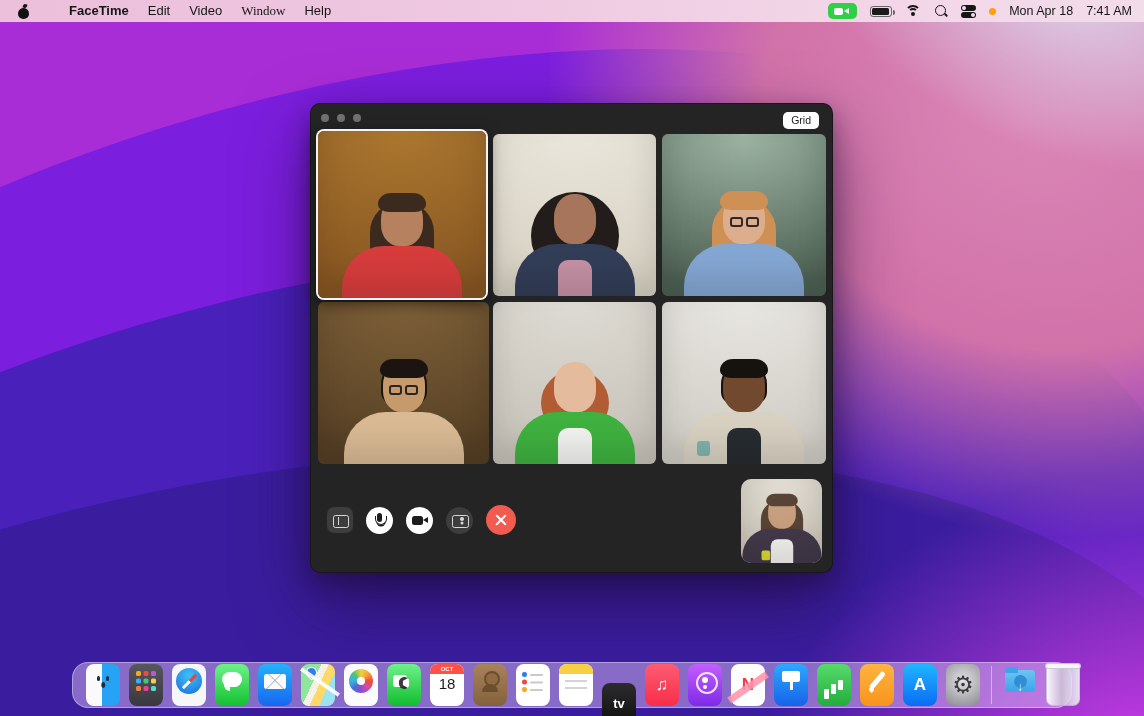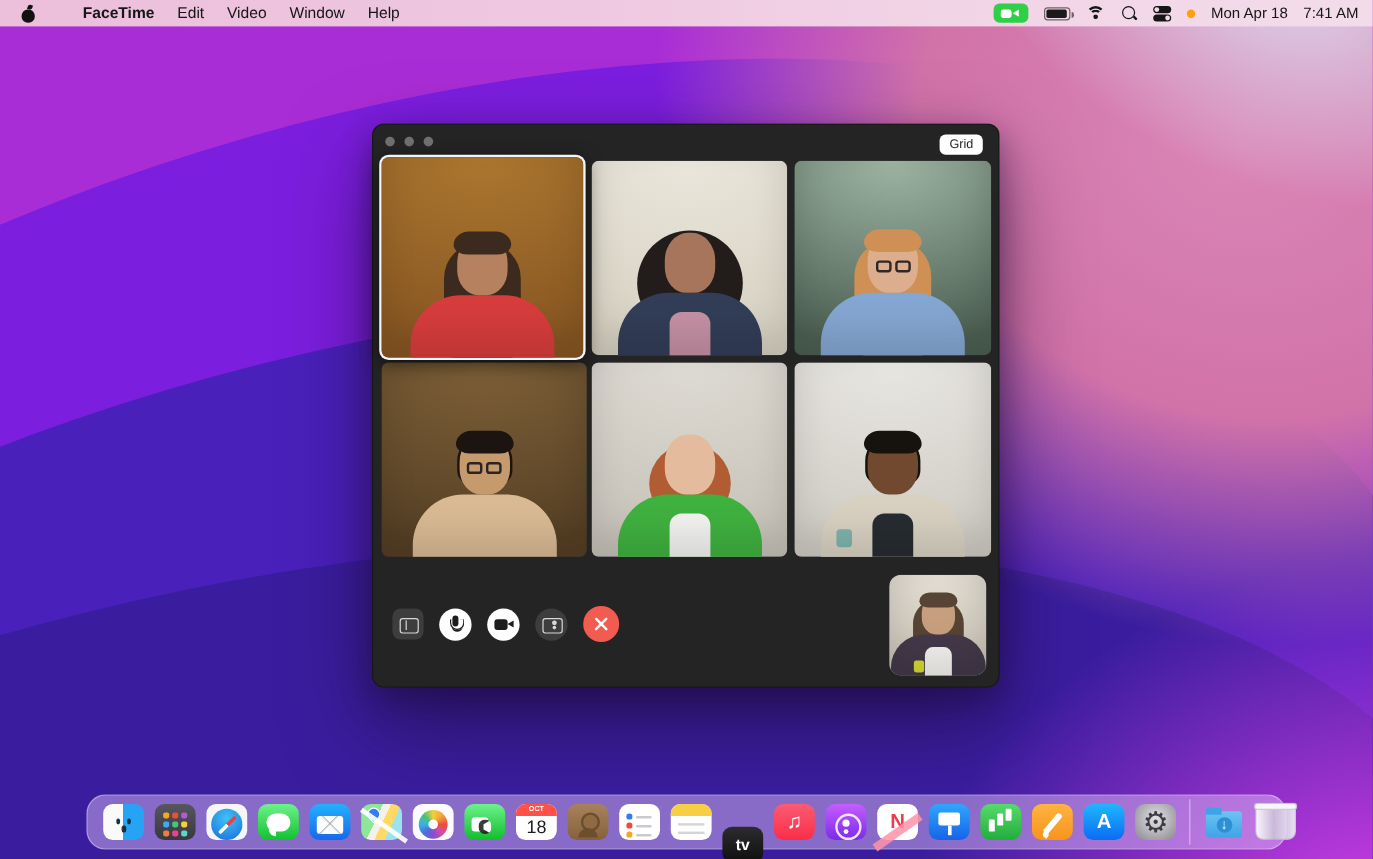--- a/index.html
+++ b/index.html
@@ -125,21 +125,21 @@
 
   
   .selfview { position:absolute; left:430px; top:375px; width:81px; height:84px; border-radius:10px; overflow:hidden; z-index:4; }
   .selfview .person { transform:translateX(-50%) scale(.66); transform-origin:bottom center; }
   .selfview .cup { left:44px; bottom:4px; }
 
   
   .dock { position:absolute; left:72px; top:662px; width:1000px; height:46px; z-index:40;
     background:rgba(233,205,250,.45); border:1px solid rgba(255,255,255,.35); border-radius:16px;
     display:flex; align-items:center; gap:9px; padding:0 13px; }
-  .dock-item { position:relative; width:34px; height:30px; border-radius:8px; flex:0 0 auto;padding-left:20px; }
+  .dock-item { position:relative; width:34px; height:42px; border-radius:8px; flex:0 0 auto;padding-left:20px; }
   .dock-item.running::after { content:''; position:absolute; bottom:-5px; left:50%; transform:translateX(-50%);
     width:3.5px; height:3.5px; border-radius:50%; background:rgba(25,25,25,.85); }
   .dock-sep { width:1px; height:38px; background:rgba(255,255,255,.45); flex:0 0 auto; margin:0 2px; }
   .glyph { position:absolute; inset:0; display:flex; align-items:center; justify-content:center; color:#fff; font-weight:bold; }
 
   .icon-finder { background:linear-gradient(90deg,#fafafa 0 48%, #27a3f5 48%); }
   .icon-finder::before { content:''; position:absolute; left:11px; top:12px; width:3px; height:5px; background:#14324a; border-radius:2px; box-shadow:9px 0 0 #14324a; }
   .icon-finder::after { content:''; position:absolute; left:9px; top:18px; width:16px; height:8px; border-bottom:2px solid #14324a; border-radius:0 0 8px 8px; }
   .icon-launchpad { background:linear-gradient(180deg,#57565e,#39383f); }
   .icon-launchpad::before { content:''; position:absolute; left:7px; top:7px; width:5px; height:5px; border-radius:1.5px; background:#f6a623;
@@ -225,21 +225,21 @@
   <div class="wp-band band-violet"></div>
   <div class="wp-band band-blue"></div>
   <div class="wp-band band-deep"></div>
   <div class="wp-glow-br"></div>
   <div class="wp-blob-pink"></div>
   <div class="wp-corner"></div>
 
   <div class="menubar">
     <div class="mb-left">
       <span class="apple-logo"></span>
-      <span id="menus"><span class="menu-item app-name" style="margin-right: 19px;">FaceTime</span><span class="menu-item" style="margin-right: 19px;">Edit</span><span class="menu-item" style="margin-right: 19px;">Video</span><span class="menu-item" style="margin-right: 19px;">Window</span><span class="menu-item" style="margin-right: 25px;">Help</span></span>
+      <span id="menus"><span class="menu-item app-name" style="margin-right: 19px;">FaceTime</span><span class="menu-item" style="margin-right: 19px;">Edit</span><span class="menu-item" style="margin-right: 19px;">Video</span><span class="menu-item" style="margin-right: 19px; font-family: Liberation Serif, serif;">Window</span><span class="menu-item" style="margin-right: 25px;">Help</span></span>
     </div>
     <div class="mb-right">
       <span class="cam-pill"></span>
       <span class="battery"></span>
       <span class="wifi">
           <i></i>
           <i></i>
           <i></i>
         </span>
       <span class="spotlight"></span>

